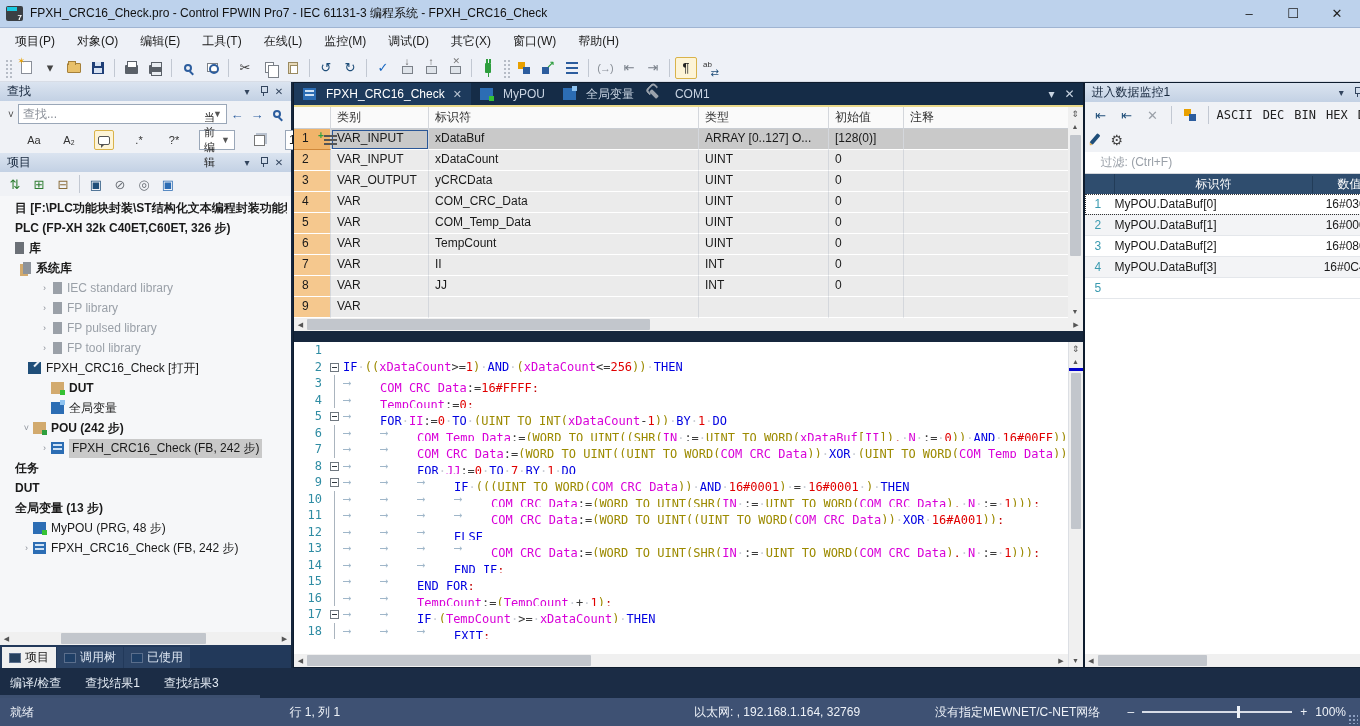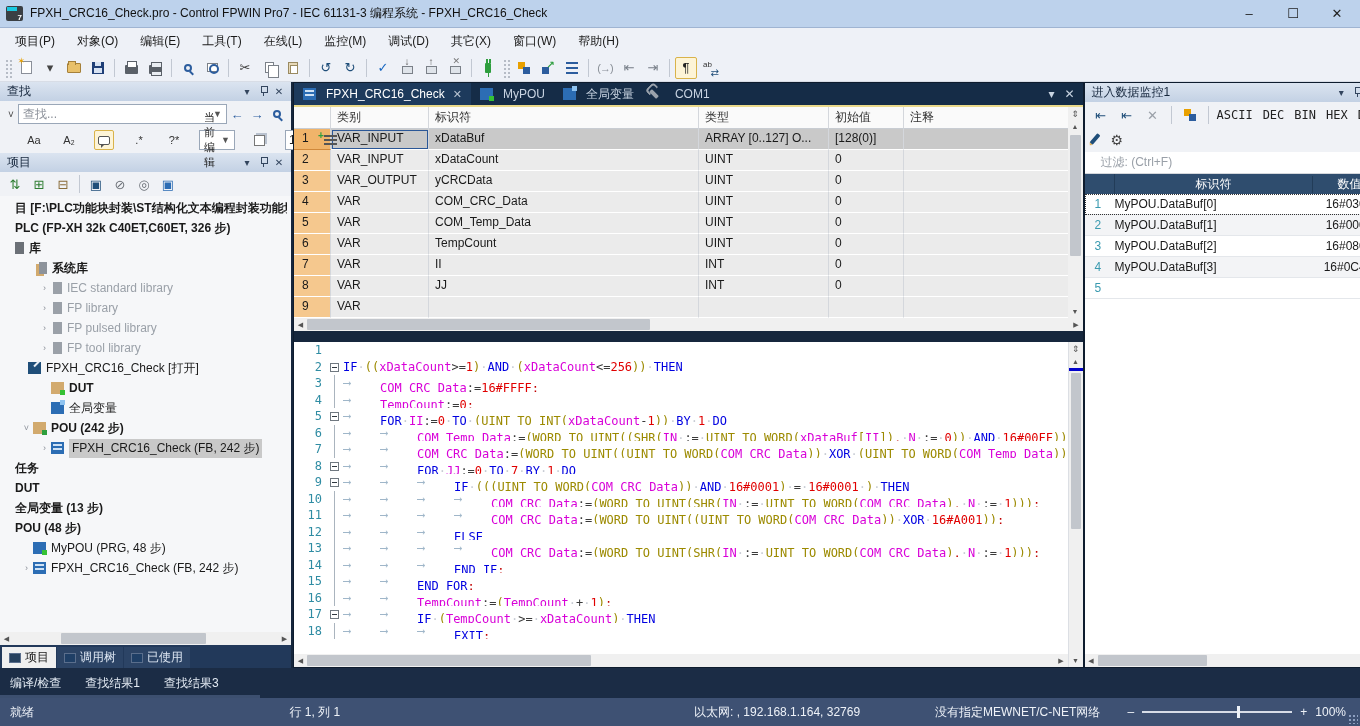--- a/index.html
+++ b/index.html
@@ -396,21 +396,21 @@
         </div>
         <div class="tree-item bold" style="padding-left: 2px;">
           <span class="tchev"></span>
           <span class="tlabel">PLC (FP-XH 32k C40ET,C60ET, 326 步)</span>
         </div>
         <div class="tree-item bold" style="padding-left: 2px;">
           <span class="tchev"></span>
           <span class="mi mi-lib-dark"></span>
           <span class="tlabel">库</span>
         </div>
-        <div class="tree-item bold" style="padding-left: 24px; text-align: right;">
+        <div class="tree-item bold" style="padding-left: 8px; text-align: right;">
           <span class="tchev"></span>
           <span class="mi mi-lib-stack"></span>
           <span class="tlabel">系统库</span>
         </div>
         <div class="tree-item gray" style="padding-left: 38px;">
           <span class="tchev">›</span>
           <span class="mi mi-lib-gray"></span>
           <span class="tlabel">IEC standard library</span>
         </div>
         <div class="tree-item gray" style="padding-left: 38px;">
@@ -457,24 +457,20 @@
           <span class="tchev"></span>
           <span class="tlabel">任务</span>
         </div>
         <div class="tree-item bold" style="padding-left: 2px;">
           <span class="tchev"></span>
           <span class="tlabel">DUT</span>
         </div>
         <div class="tree-item bold" style="padding-left: 2px;">
           <span class="tchev"></span>
           <span class="tlabel">全局变量 (13 步)</span>
-        </div>
-        <div class="tree-item bold" style="padding-left: 2px;">
-          <span class="tchev"></span>
-          <span class="tlabel">POU (48 步)</span>
         </div>
         <div class="tree-item" style="padding-left: 20px;">
           <span class="tchev"></span>
           <span class="mi mi-prg"></span>
           <span class="tlabel">MyPOU (PRG, 48 步)</span>
         </div>
         <div class="tree-item" style="padding-left: 20px;">
           <span class="tchev">›</span>
           <span class="mi mi-fb"></span>
           <span class="tlabel">FPXH_CRC16_Check (FB, 242 步)</span>

